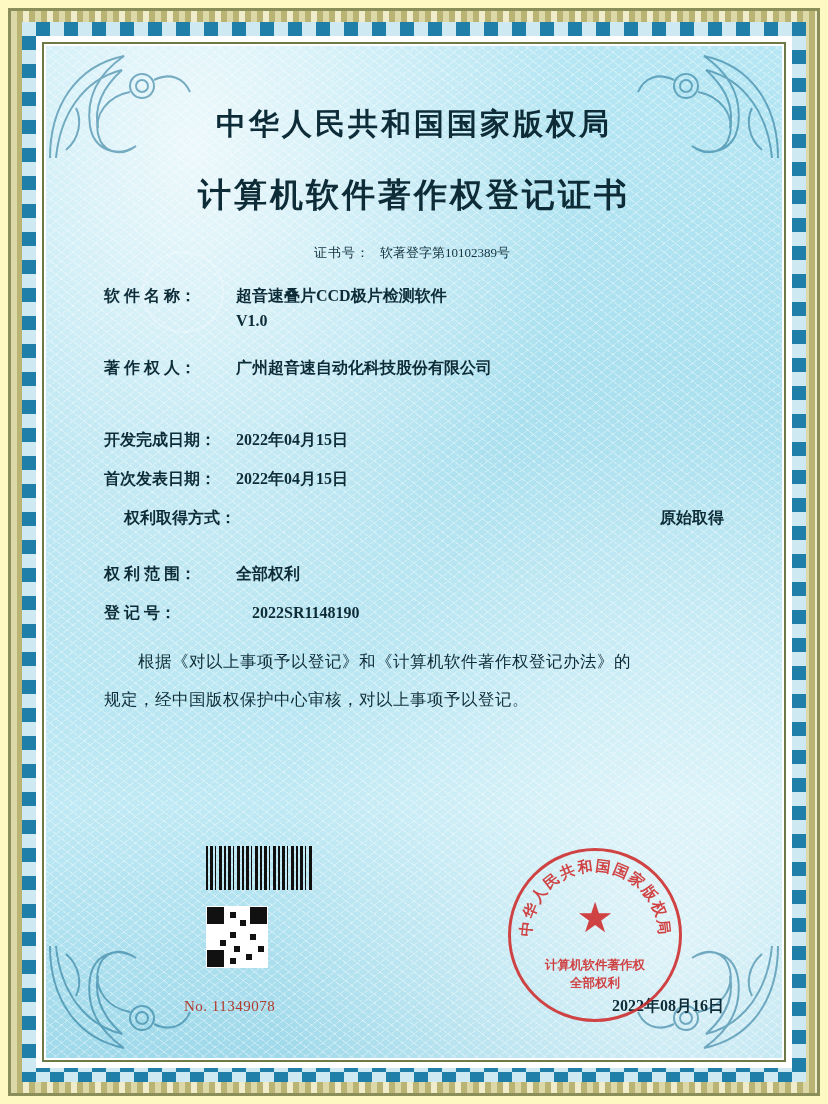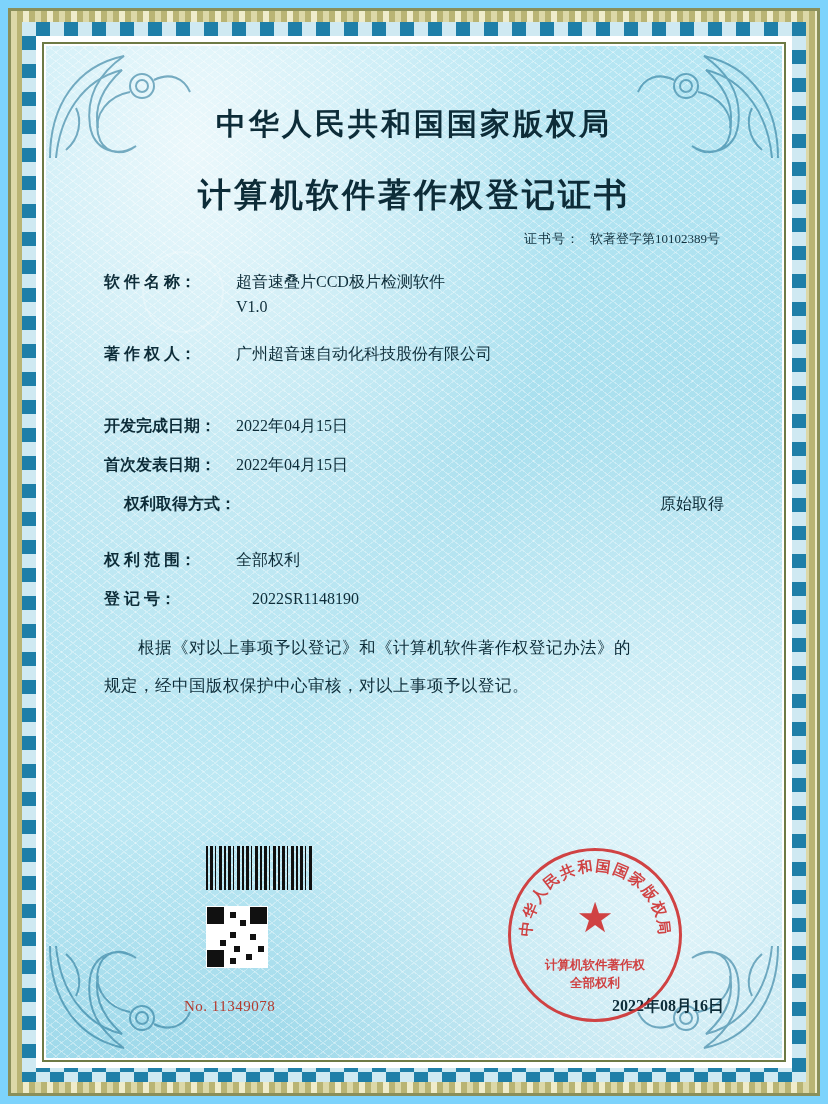--- a/index.html
+++ b/index.html
@@ -8,21 +8,21 @@
     background: #ffffff;
   }
   body {
     font-family: "Liberation Serif", "DejaVu Serif", serif;
   }
   .page {
     position: relative;
     width: 828px;
     height: 1104px;
     overflow: hidden;
-    background: #7dd3fc;
+    background: #fef9c3;
   }
   
   .frame-outer {
     position: absolute;
     left: 8px;
     top: 8px;
     right: 8px;
     bottom: 8px;
     border: 3px solid #8a8f5a;
     background:
@@ -110,23 +110,23 @@
   }
   .title-sub {
     text-align: center;
     font-size: 33px;
     font-weight: bold;
     letter-spacing: 3px;
     margin-top: 28px;
     color: #0d2c38;
   }
   .cert-no-line {
-    text-align: right;
+    text-align: center;
     font-size: 13px;
-    margin-top: 12px;
+    margin-top: 26px;
     padding-right: 4px;
     color: #12323f;
   }
   .cert-no-line .lbl { letter-spacing: 1px; }
   .cert-no-line .val { margin-left: 10px; }
 
   .field-block { margin-top: 22px; }
   .field-row {
     display: flex;
     align-items: flex-start;
@@ -136,21 +136,21 @@
   }
   .field-label {
     width: 132px;
     flex: 0 0 132px;
     font-weight: bold;
     letter-spacing: 0px;
     color: #0d2c38;
   }
   .field-value {
     flex: 1;
-    font-weight: normal;
+    font-weight: bold;
     color: #0d2c38;
   }
   .field-value .line2 { display: block; }
 
   .gap-lg { height: 34px; }
 
   .para {
     font-size: 16.5px;
     line-height: 2.25;
     margin-top: 18px;

